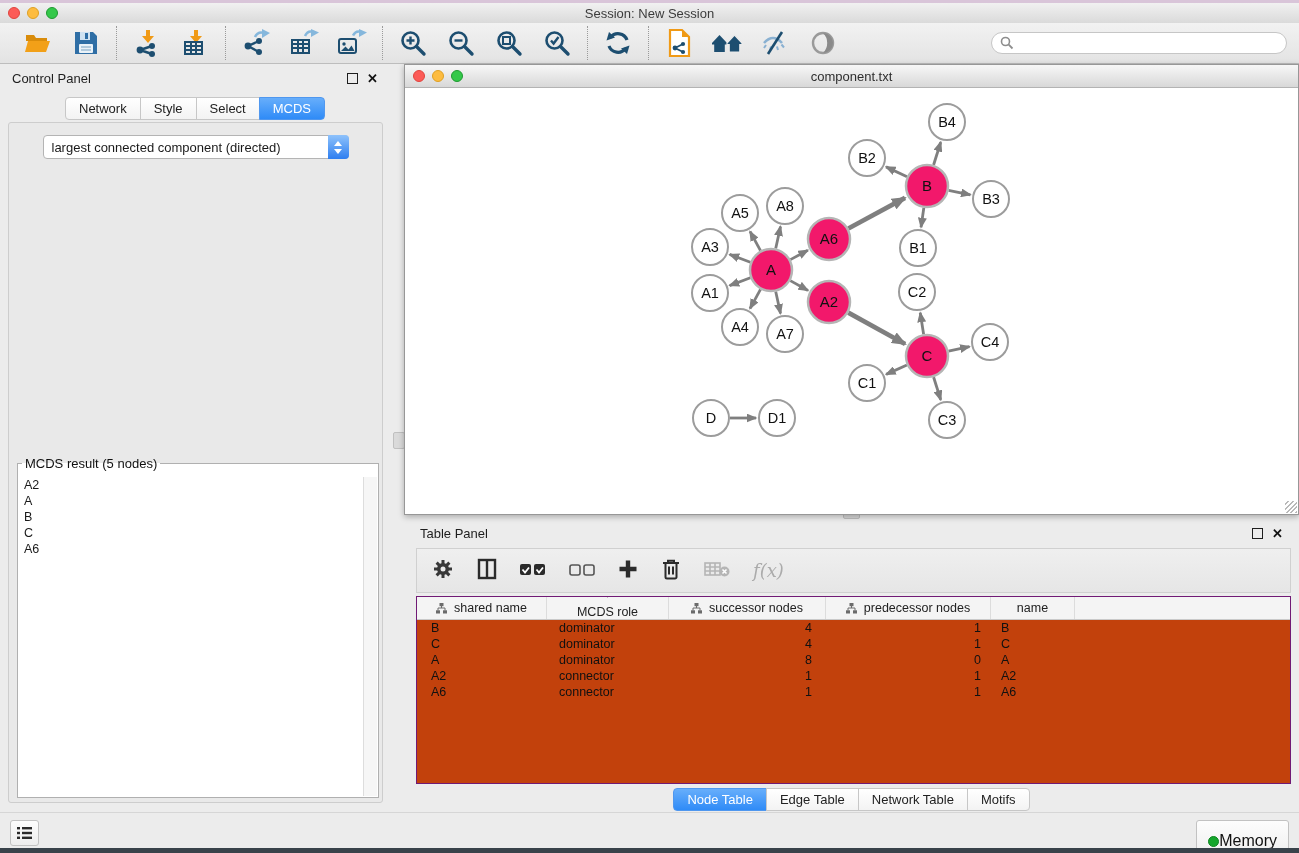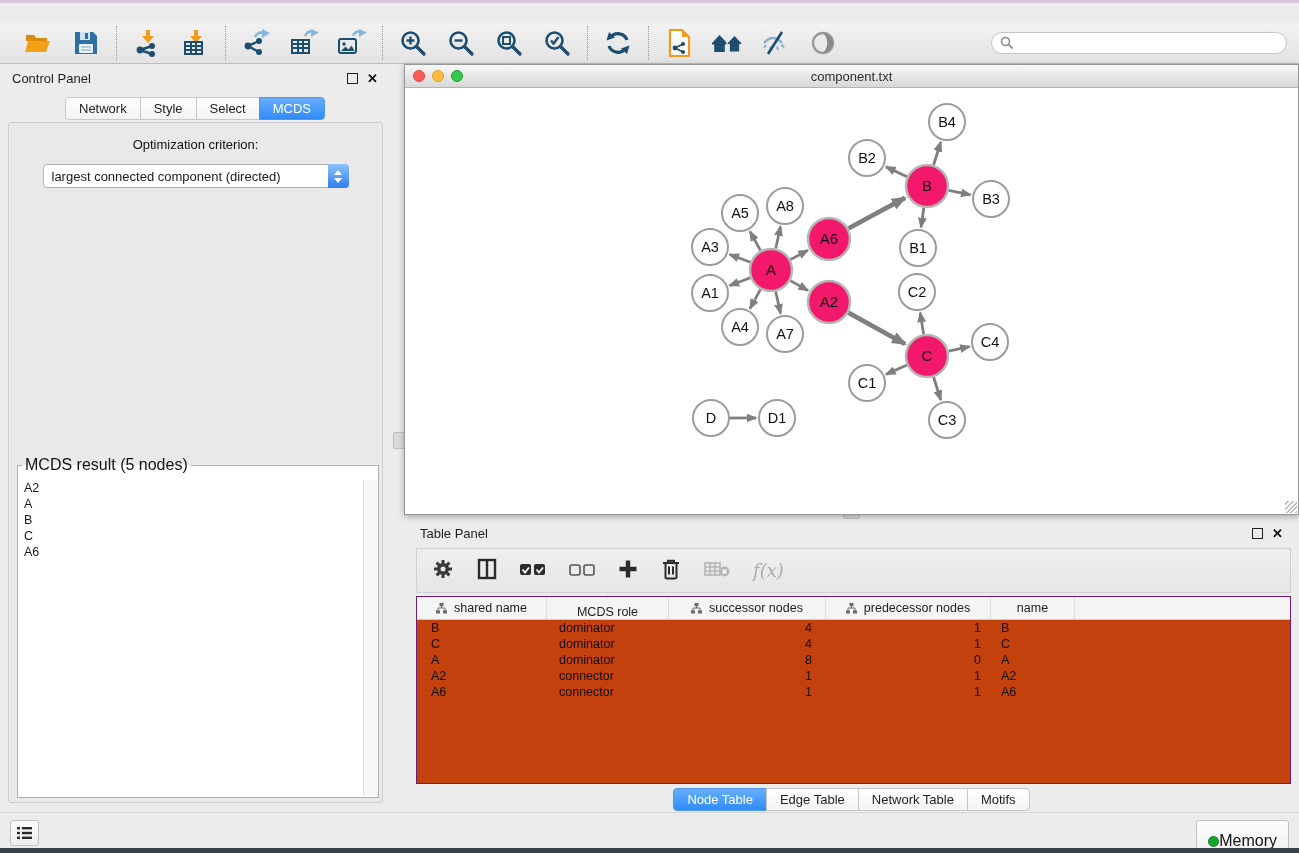--- a/index.html
+++ b/index.html
@@ -46,21 +46,21 @@
   .stepper{position:absolute;right:-1px;top:-1px;bottom:-1px;width:21px;
        background:linear-gradient(#8ec2fb,#2e7ef0);border-radius:0 4px 4px 0;
        display:flex;flex-direction:column;align-items:center;justify-content:center;gap:3px;}
   .chev-up{width:0;height:0;border-left:4px solid transparent;border-right:4px solid transparent;border-bottom:5px solid #fff;}
   .chev-dn{width:0;height:0;border-left:4px solid transparent;border-right:4px solid transparent;border-top:5px solid #fff;}
   .cp-buttons{display:flex;justify-content:center;gap:15px;margin-top:12px;}
   .btn{padding:3px 17px;font-size:13px;background:linear-gradient(#ffffff,#f0f0f0);
        border:1px solid #b9b9b9;border-radius:4px;color:#111;}
   .mcds-fieldset{position:absolute;left:8px;right:3px;top:333px;bottom:4px;margin:0;padding:0;
        border:1px solid #b0b0b0;background:#fff;}
-  .mcds-fieldset legend{font-size:16px;margin-left:4px;padding:0 3px;color:#111;}
+  .mcds-fieldset legend{font-size:13px;margin-left:4px;padding:0 3px;color:#111;}
   .mcds-list{position:absolute;left:1px;right:14px;top:6px;bottom:1px;background:#fff;overflow:hidden;}
   .mcds-item{font-size:12.5px;line-height:16px;padding-left:5px;}
   .mcds-scroll{position:absolute;right:1px;top:6px;bottom:1px;width:13px;background:#f6f6f6;border-left:1px solid #ddd;}
   
   .net-window{position:absolute;left:404px;top:64px;width:895px;height:451px;box-sizing:border-box;
        background:#fff;border:1px solid #979797;box-shadow:0 2px 6px rgba(0,0,0,.28);}
   .nw-titlebar{height:22px;background:linear-gradient(#f7f7f7,#d8d8d8);border-bottom:1px solid #b3b3b3;
        position:relative;display:flex;align-items:center;justify-content:center;font-size:13px;color:#2e2e2e;}
   .nw-lights{position:absolute;left:8px;top:5px;display:flex;gap:7px;}
   .nw-canvas{position:relative;width:893px;height:426px;background:#fff;}
@@ -98,20 +98,28 @@
   .mem-dot{width:11px;height:11px;border-radius:50%;background:#15a62c;border:1px solid #0d8420;box-sizing:border-box;}
   .bottom-strip{position:absolute;left:0;top:848px;width:100%;height:5px;background:#39424a;}
 </style>
 </head>
 <body>
 
 <div class="screen">
 
   <div class="top-strip"></div>
 
+  <div class="titlebar">
+    <div class="lights">
+      <span class="light l-red"></span>
+      <span class="light l-yellow"></span>
+      <span class="light l-green"></span>
+    </div>
+    <span>Session: New Session</span>
+  </div>
 
   <div class="main-toolbar">
     <div class="tgroup">
       <span class="tbtn">
         <svg width="28" height="26" viewBox="0 0 28 26">
             <path d="M2 5 L10 5 L12 8 L23 8 L23 11 L2 11 Z" fill="#d98c0b"></path>
             <path d="M4 11 L26 11 L22 22 L1 22 Z" fill="#f2a018"></path>
           </svg>
       </span>
       <span class="tbtn">
@@ -286,21 +294,20 @@
         <span class="close-x">✕</span>
       </span>
     </div>
     <div class="cp-tabs">
       <span class="tab">Network</span>
       <span class="tab">Style</span>
       <span class="tab">Select</span>
       <span class="tab active">MCDS</span>
     </div>
     <div class="cp-content">
-      <div class="opt-label">Optimization criterion:</div>
       <div class="cp-select">
         <span>largest connected component (directed)</span>
         <span class="stepper">
             <span class="chev-up"></span>
             <span class="chev-dn"></span>
           </span>
       </div>
       <fieldset class="mcds-fieldset">
         <legend>MCDS result (5 nodes)</legend>
         <div class="mcds-list">

